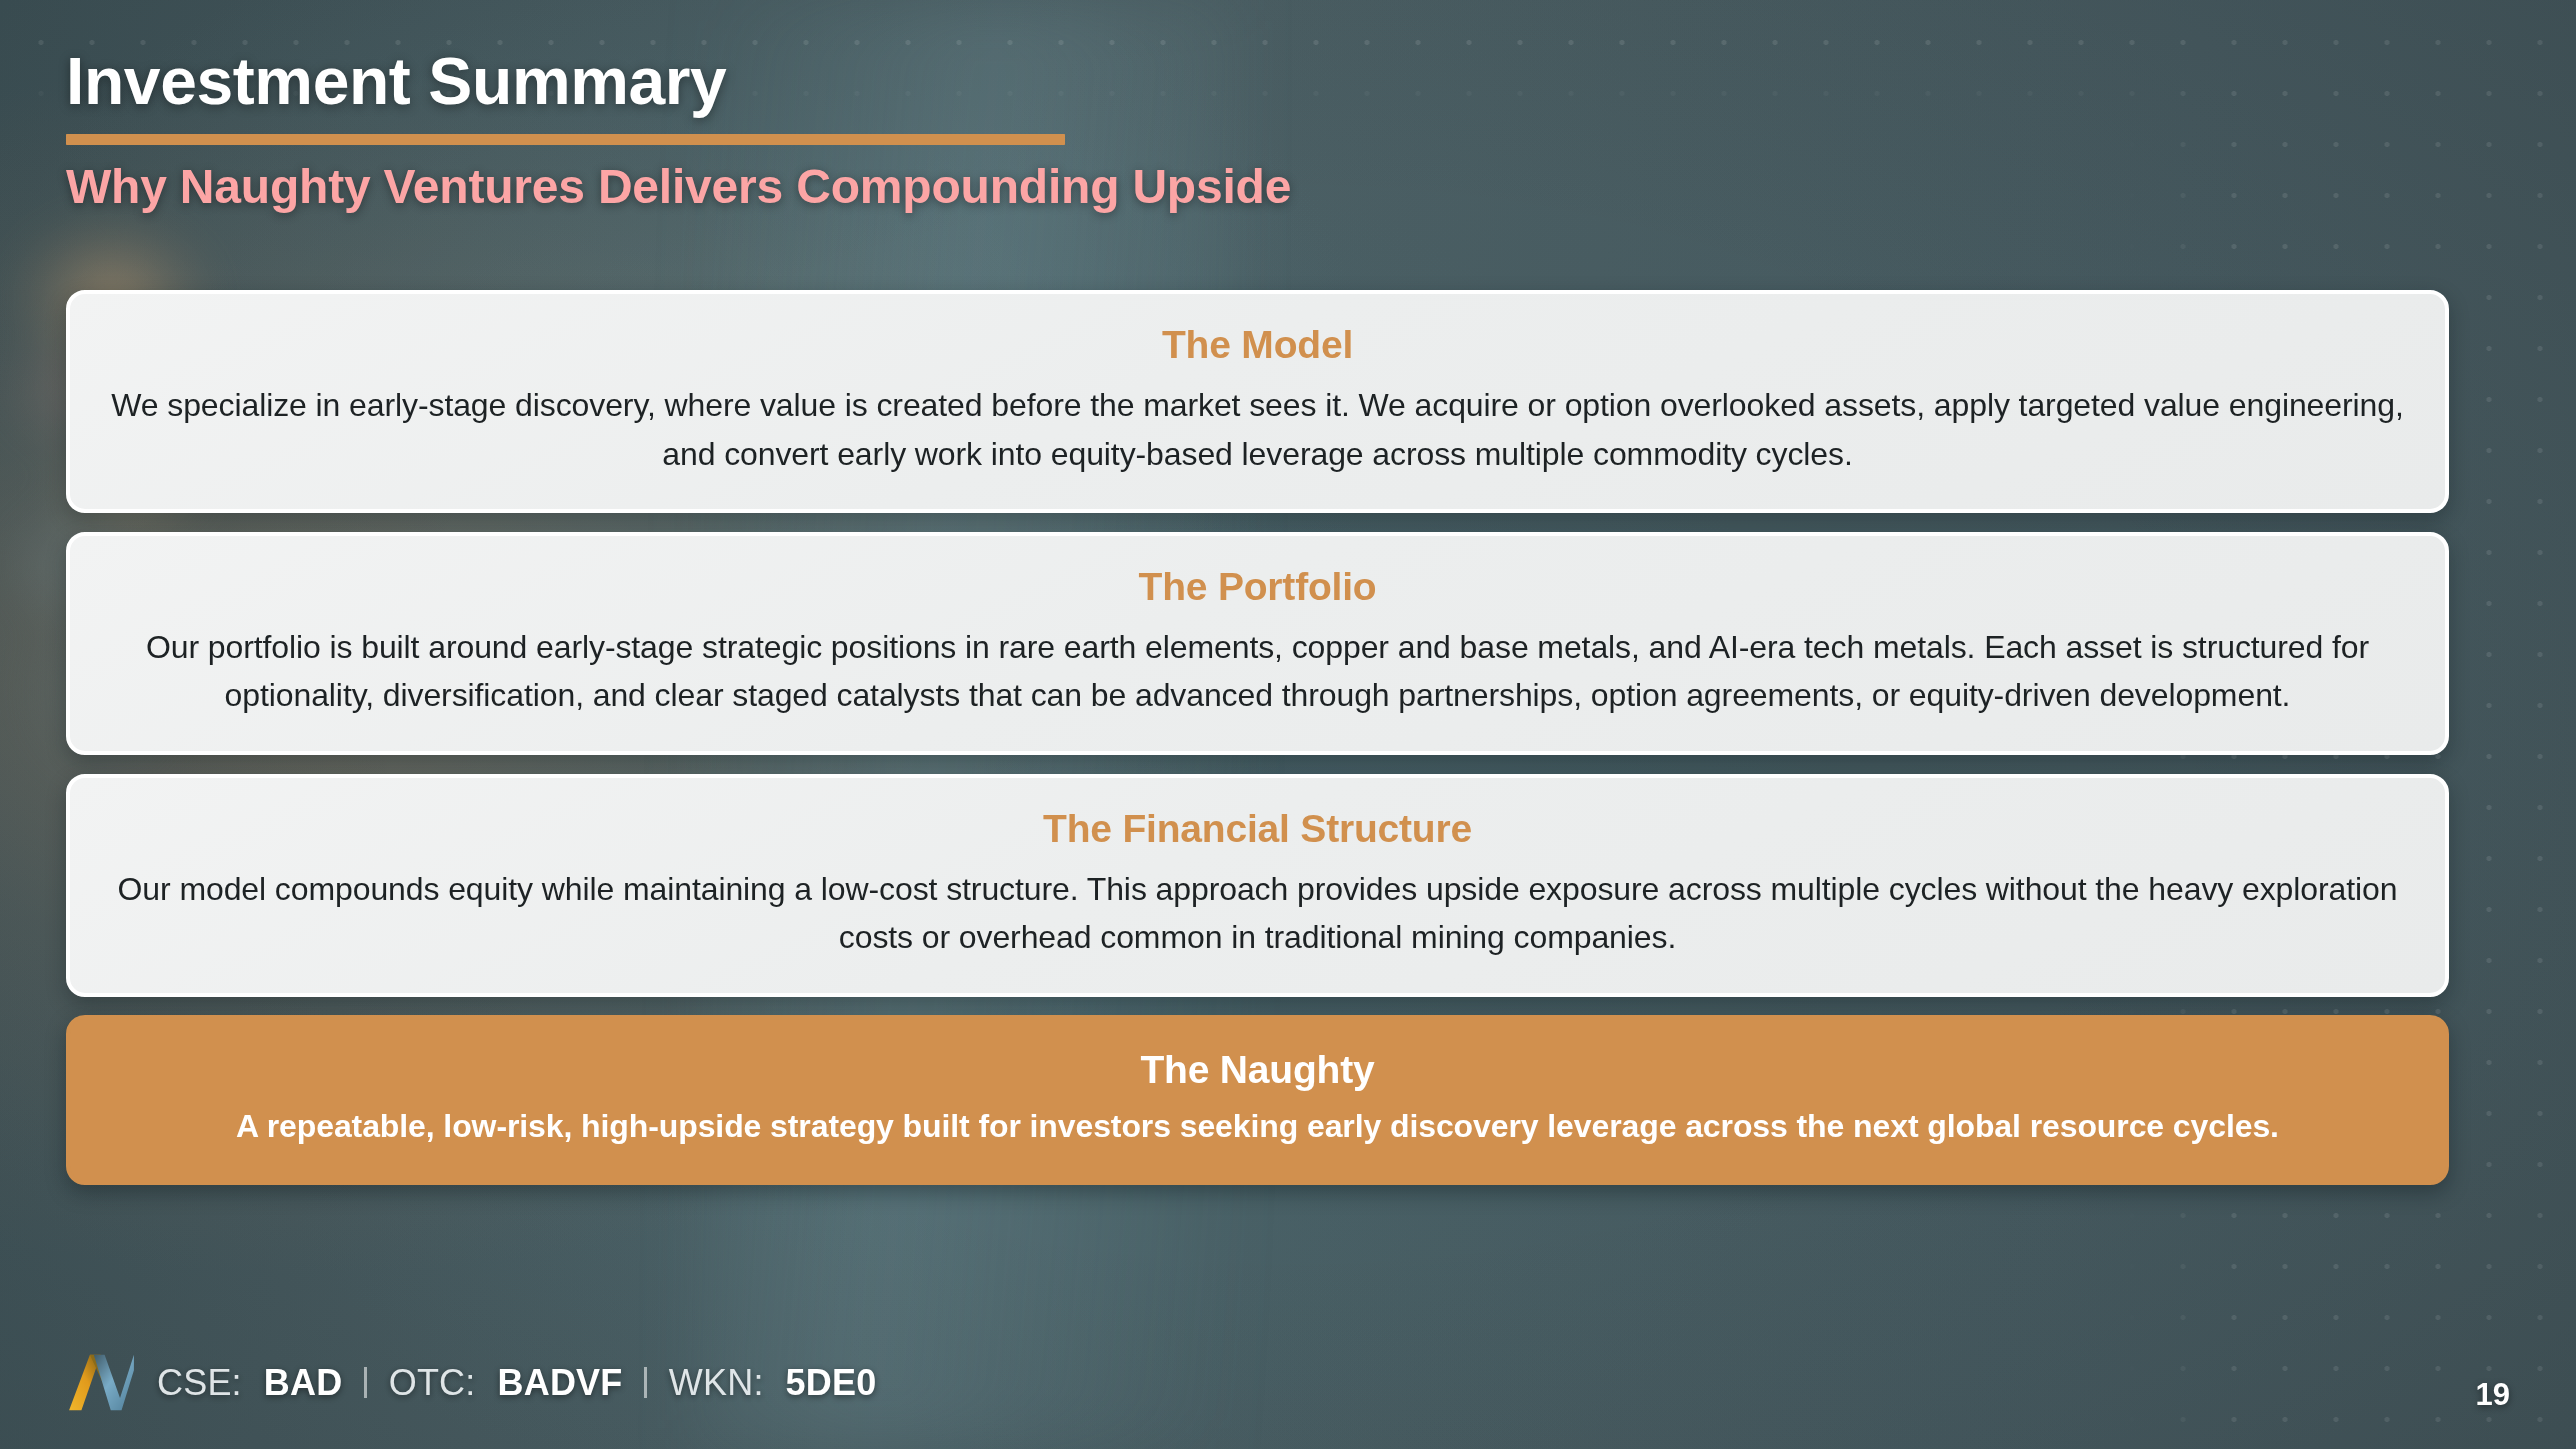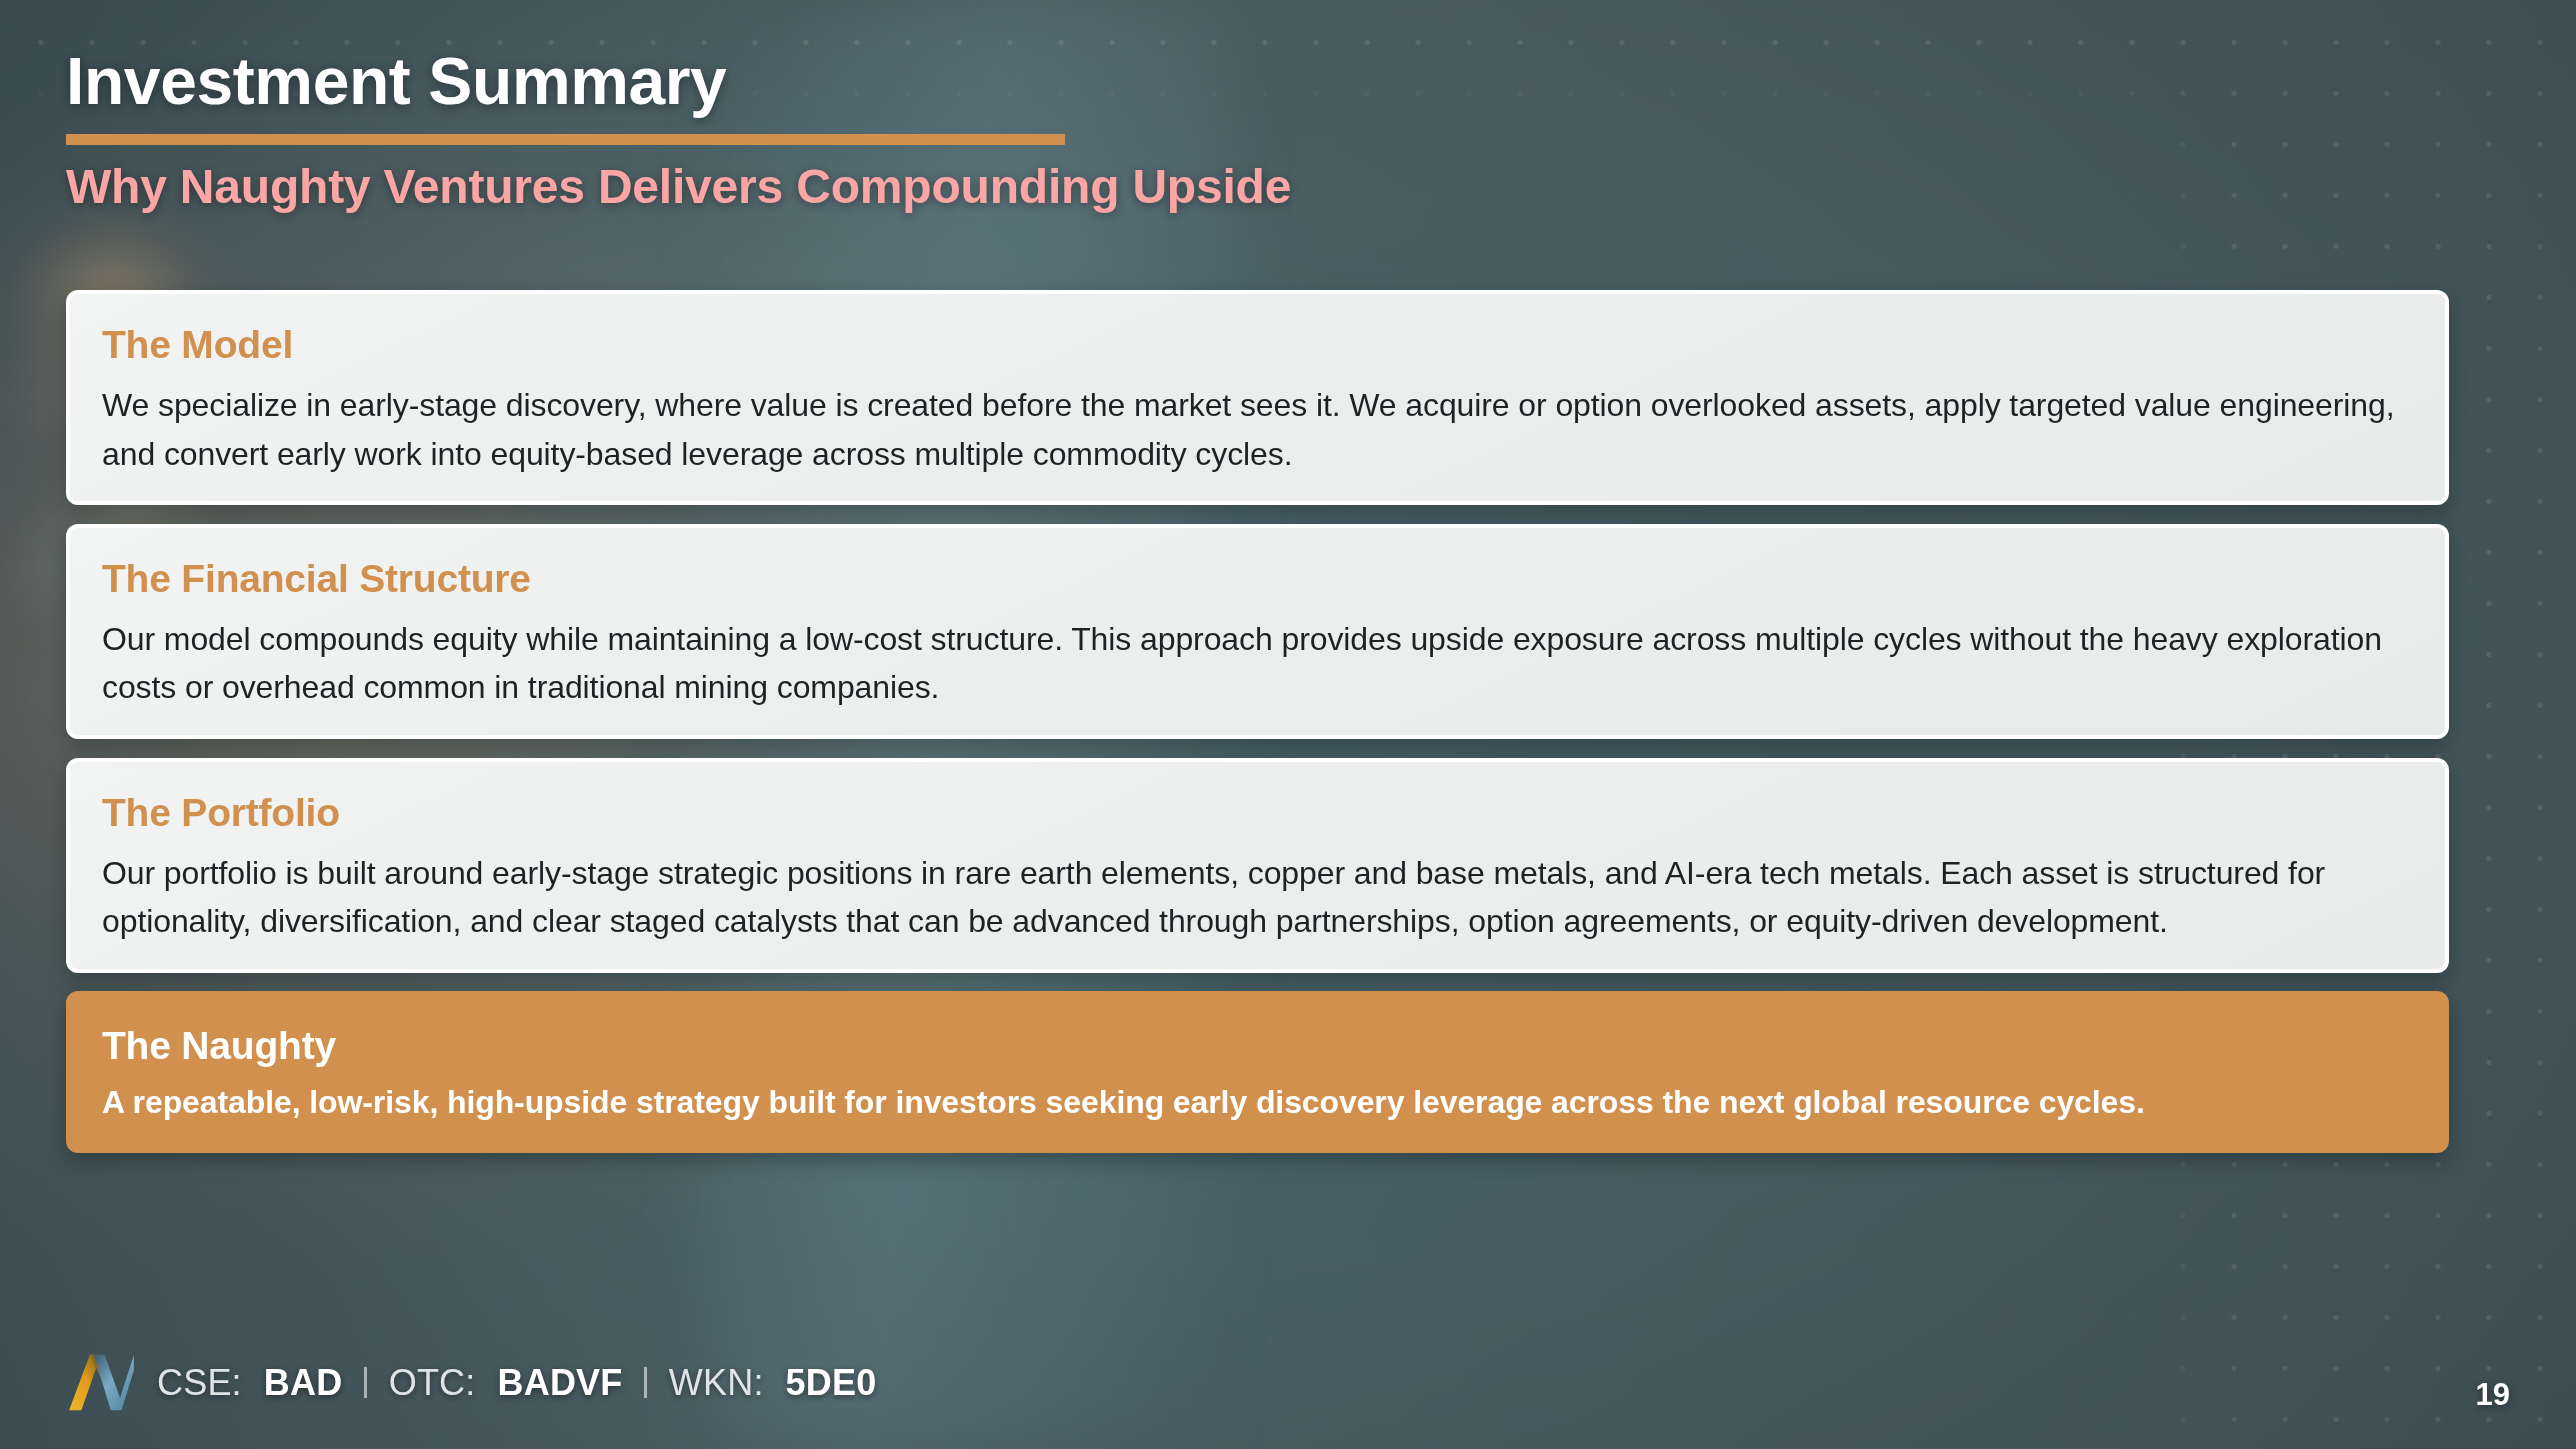--- a/index.html
+++ b/index.html
@@ -85,24 +85,25 @@
 
   
   .cards {
     position:absolute; left:66px; top:290px;
     width:2383px; z-index:5;
   }
   .card {
     position:relative;
     background:linear-gradient(155deg, #f2f3f3 0%, #eceeee 45%, #e9ebeb 100%);
     border:4.6px solid #ffffff;
-    border-radius:12px;
+    border-radius:19px;
     box-shadow:0 7.7px 20px rgba(10,20,24,0.30);
-    padding:31px 32px 23px 32px;
+    padding:31px 32px 31px 32px;
     margin-bottom:18.5px;
+    text-align:center;
   }
   .card-title {
     font-size:39px; font-weight:bold; color:#d1904e;
     letter-spacing:-0.2px; line-height:1.0;
     margin-bottom:17px;
   }
   .card-body {
     font-size:32px; font-weight:normal; color:#1d2224;
     line-height:1.52; letter-spacing:-0.1px;
     max-width:2326px;
@@ -164,27 +165,27 @@
   </div>
 
   <div class="cards">
 
     <div class="card">
       <div class="card-title">The Model</div>
       <div class="card-body">We specialize in early-stage discovery, where value is created before the market sees it. We acquire or option overlooked assets, apply targeted value engineering, and convert early work into equity-based leverage across multiple commodity cycles.</div>
     </div>
 
     <div class="card">
+      <div class="card-title">The Portfolio</div>
+      <div class="card-body">Our portfolio is built around early-stage strategic positions in rare earth elements, copper and base metals, and AI-era tech metals. Each asset is structured for optionality, diversification, and clear staged catalysts that can be advanced through partnerships, option agreements, or equity-driven development.</div>
+    </div>
+
+    <div class="card">
       <div class="card-title">The Financial Structure</div>
       <div class="card-body">Our model compounds equity while maintaining a low-cost structure. This approach provides upside exposure across multiple cycles without the heavy exploration costs or overhead common in traditional mining companies.</div>
-    </div>
-
-    <div class="card">
-      <div class="card-title">The Portfolio</div>
-      <div class="card-body">Our portfolio is built around early-stage strategic positions in rare earth elements, copper and base metals, and AI-era tech metals. Each asset is structured for optionality, diversification, and clear staged catalysts that can be advanced through partnerships, option agreements, or equity-driven development.</div>
     </div>
 
     <div class="card accent">
       <div class="card-title">The Naughty</div>
       <div class="card-body">A repeatable, low-risk, high-upside strategy built for investors seeking early discovery leverage across the next global resource cycles.</div>
     </div>
 
   </div>
 
   <div class="footer">

